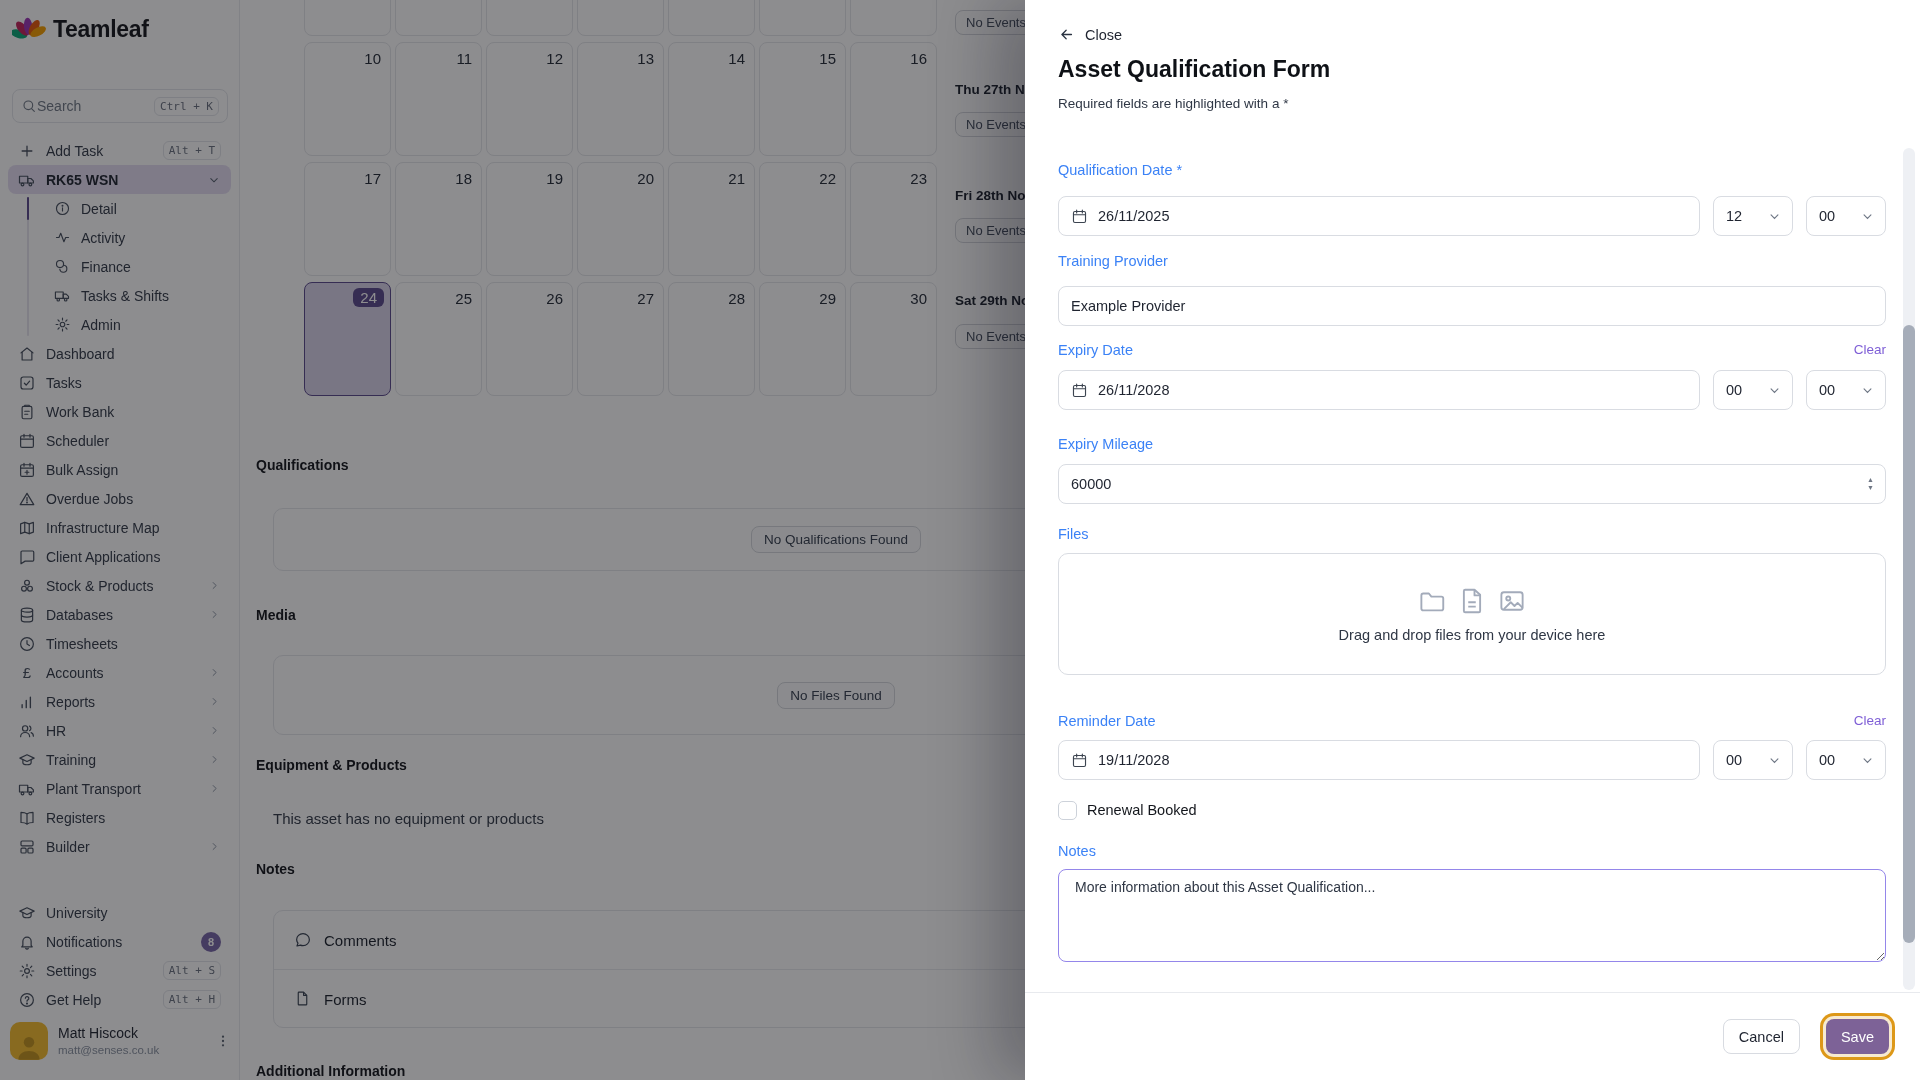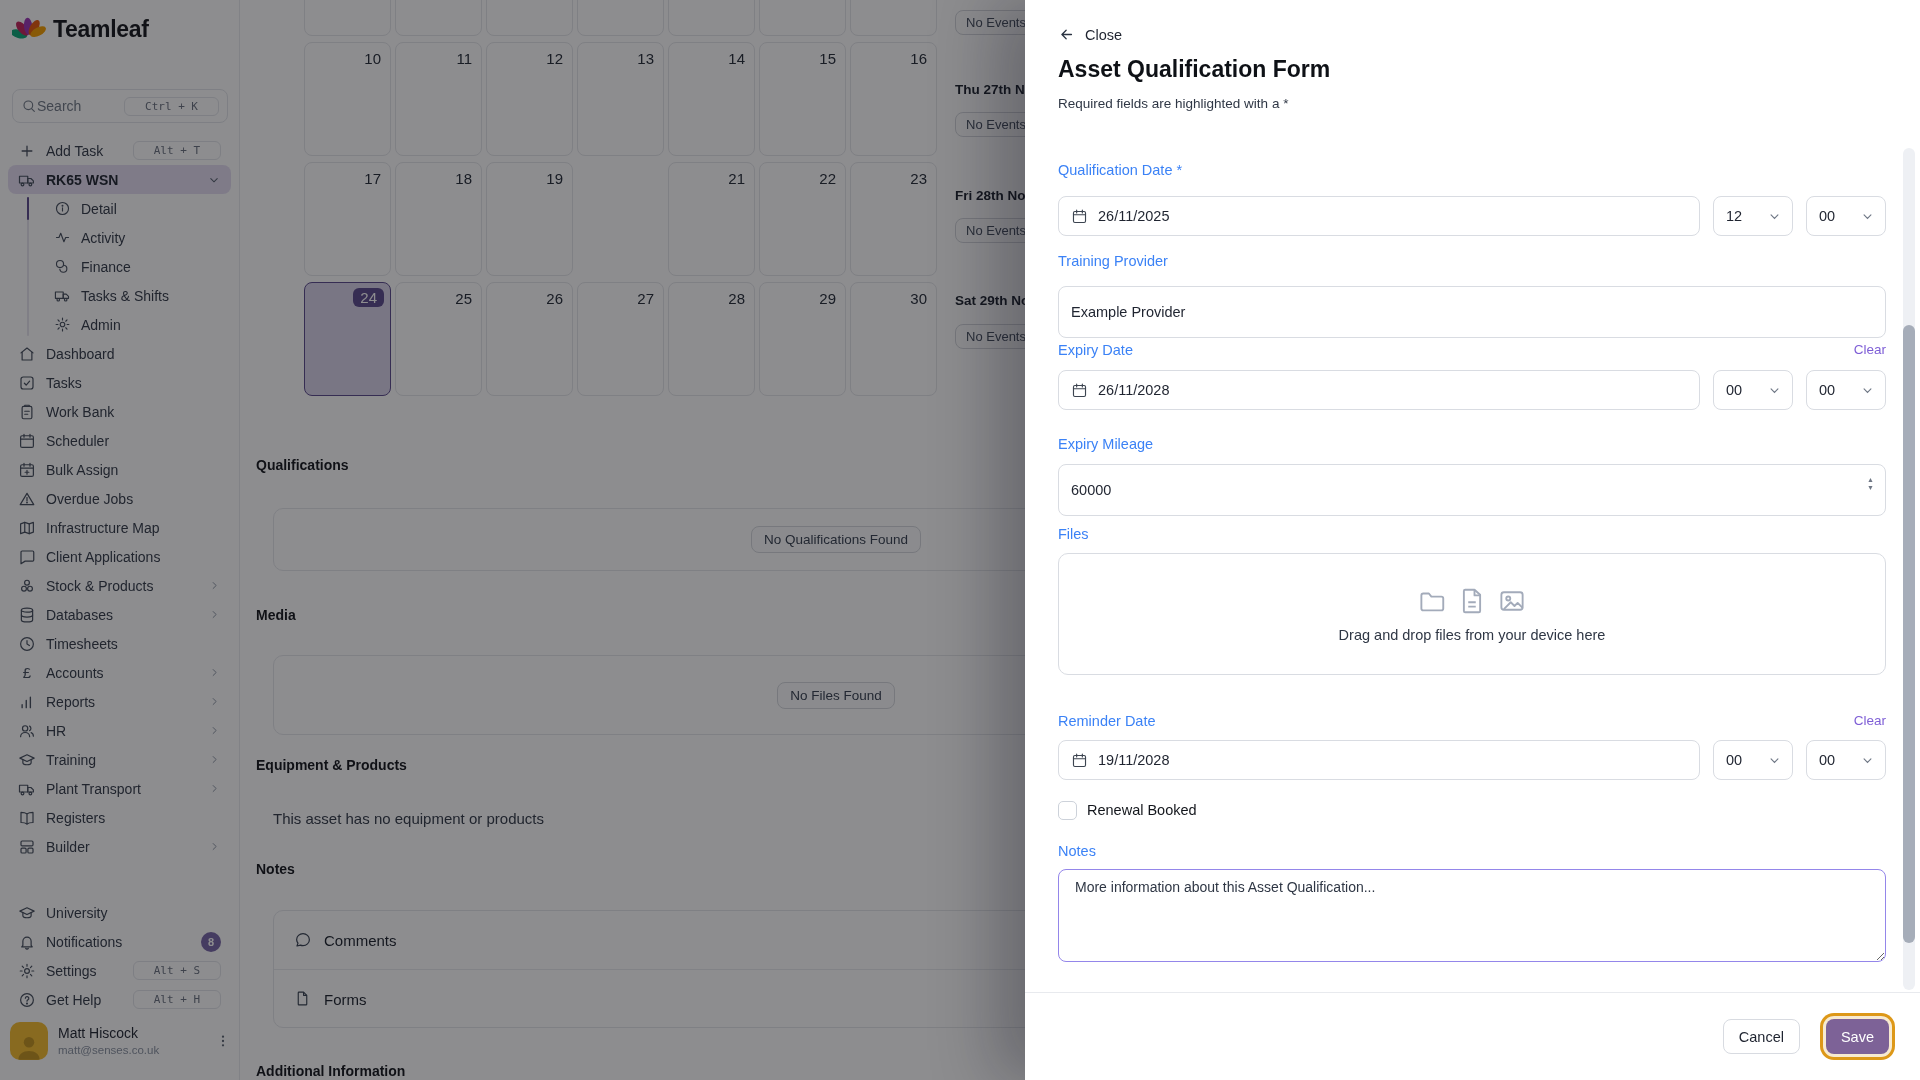--- a/index.html
+++ b/index.html
@@ -11,21 +11,21 @@
   
   .sidebar { position:absolute; left:0; top:0; width:240px; height:1080px; background:#fff;
              border-right:1px solid #e9eaee; z-index:1; }
   .logo-row { position:absolute; left:12px; top:12px; display:flex; align-items:center; gap:7px; }
   .logo-text { font-size:23px; font-weight:700; color:#16181d; letter-spacing:-0.3px; }
   .search-box { position:absolute; left:12px; top:74px; width:216px; height:34px;
                 border:1px solid #e3e5ea; border-radius:8px; display:flex; align-items:center;
                 gap:0; padding:0 8px; color:#717a87; font-size:14px; background:#fff;margin-top:15px; }
   .search-box .kbd { margin-left:auto; }
   .kbd { font-family:"DejaVu Sans Mono",monospace; font-size:11px; color:#6b7280;
-         border:1px solid #e3e5ea; border-radius:6px; padding:2px 20px; background:#fff; white-space:nowrap;text-align:center; }
+         border:1px solid #e3e5ea; border-radius:6px; padding:2px 5px; background:#fff; white-space:nowrap;text-align:center; }
   .nav { position:absolute; left:0; top:136px; right:0; }
   .nav-item { display:flex; align-items:center; gap:10px; height:29px; margin:0 8px;
               padding:0 10px; border-radius:8px; font-size:14px; color:#333b49; cursor:pointer; }
   .nav-item .nicon, .sub-item .nicon { width:18px; height:18px; display:flex; align-items:center;
               justify-content:center; color:#454e5d; flex:none; }
   .nav-item .chev { margin-left:auto; color:#8a93a2; display:flex; }
   .nav-item.active { background:#e4def2; }
   .nav-item.active .nlabel { font-weight:600; color:#1f2430; }
   .nav-item.active .chev { color:#57606f; }
   .pound { font-size:15px; color:#454e5d; }
@@ -87,21 +87,21 @@
   .clear-link { position:absolute; right:34px; font-size:13.5px; color:#7e5ed6; cursor:pointer; }
   .date-input { position:absolute; left:33px; width:642px; height:40px; border:1px solid #d9dce2;
                 border-radius:8px; display:flex; align-items:center; gap:10px; padding:0 12px;
                 font-size:14.5px; color:#1f2430; background:#fff; cursor:text; }
   .date-input .dicon { display:flex; color:#3c4450; }
   .mini-select { position:absolute; width:80px; height:40px; border:1px solid #d9dce2; border-radius:8px;
                  display:flex; align-items:center; justify-content:space-between; padding:0 10px 0 12px;
                  font-size:14.5px; color:#1f2430; background:#fff; cursor:pointer; }
   .mini-select .scev { display:flex; color:#6f7785; }
   .sel-h { left:688px; }  .sel-m { left:781px; }
-  .text-input { position:absolute; left:33px; width:828px; height:52px; border:1px solid #d9dce2;
+  .text-input { position:absolute; left:33px; width:828px; height:40px; border:1px solid #d9dce2;
                 border-radius:8px; padding:0 12px; font-size:14.5px; color:#1f2430;
                 font-family:inherit; background:#fff; outline:none; }
   .spinner { position:absolute; right:46px; display:flex; flex-direction:column; align-items:center;
              gap:1px; color:#6f7785; font-size:7px; line-height:1; cursor:pointer; }
   .dropzone { position:absolute; left:33px; top:553px; width:828px; height:122px;
               border:1px solid #d9dce2; border-radius:10px; display:flex; flex-direction:column;
               align-items:center; justify-content:center; gap:11px; cursor:pointer; }
   .dz-icons { display:flex; gap:10px; color:#a3abba; }
   .dz-text { font-size:14.5px; color:#2f3745; }
   .checkbox { position:absolute; left:33px; top:801px; width:19px; height:19px;
@@ -534,20 +534,23 @@
         </div>
         <div class="cal-cell" style="left: 0px; top: 240px;">
           <span class="cal-num">17</span>
         </div>
         <div class="cal-cell" style="left: 91px; top: 240px;">
           <span class="cal-num">18</span>
         </div>
         <div class="cal-cell" style="left: 182px; top: 240px;">
           <span class="cal-num">19</span>
         </div>
+        <div class="cal-cell" style="left: 273px; top: 240px;">
+          <span class="cal-num">20</span>
+        </div>
         <div class="cal-cell" style="left: 364px; top: 240px;">
           <span class="cal-num">21</span>
         </div>
         <div class="cal-cell" style="left: 455px; top: 240px;">
           <span class="cal-num">22</span>
         </div>
         <div class="cal-cell" style="left: 546px; top: 240px;">
           <span class="cal-num">23</span>
         </div>
         <div class="cal-cell selected" style="left: 0px; top: 360px;">

